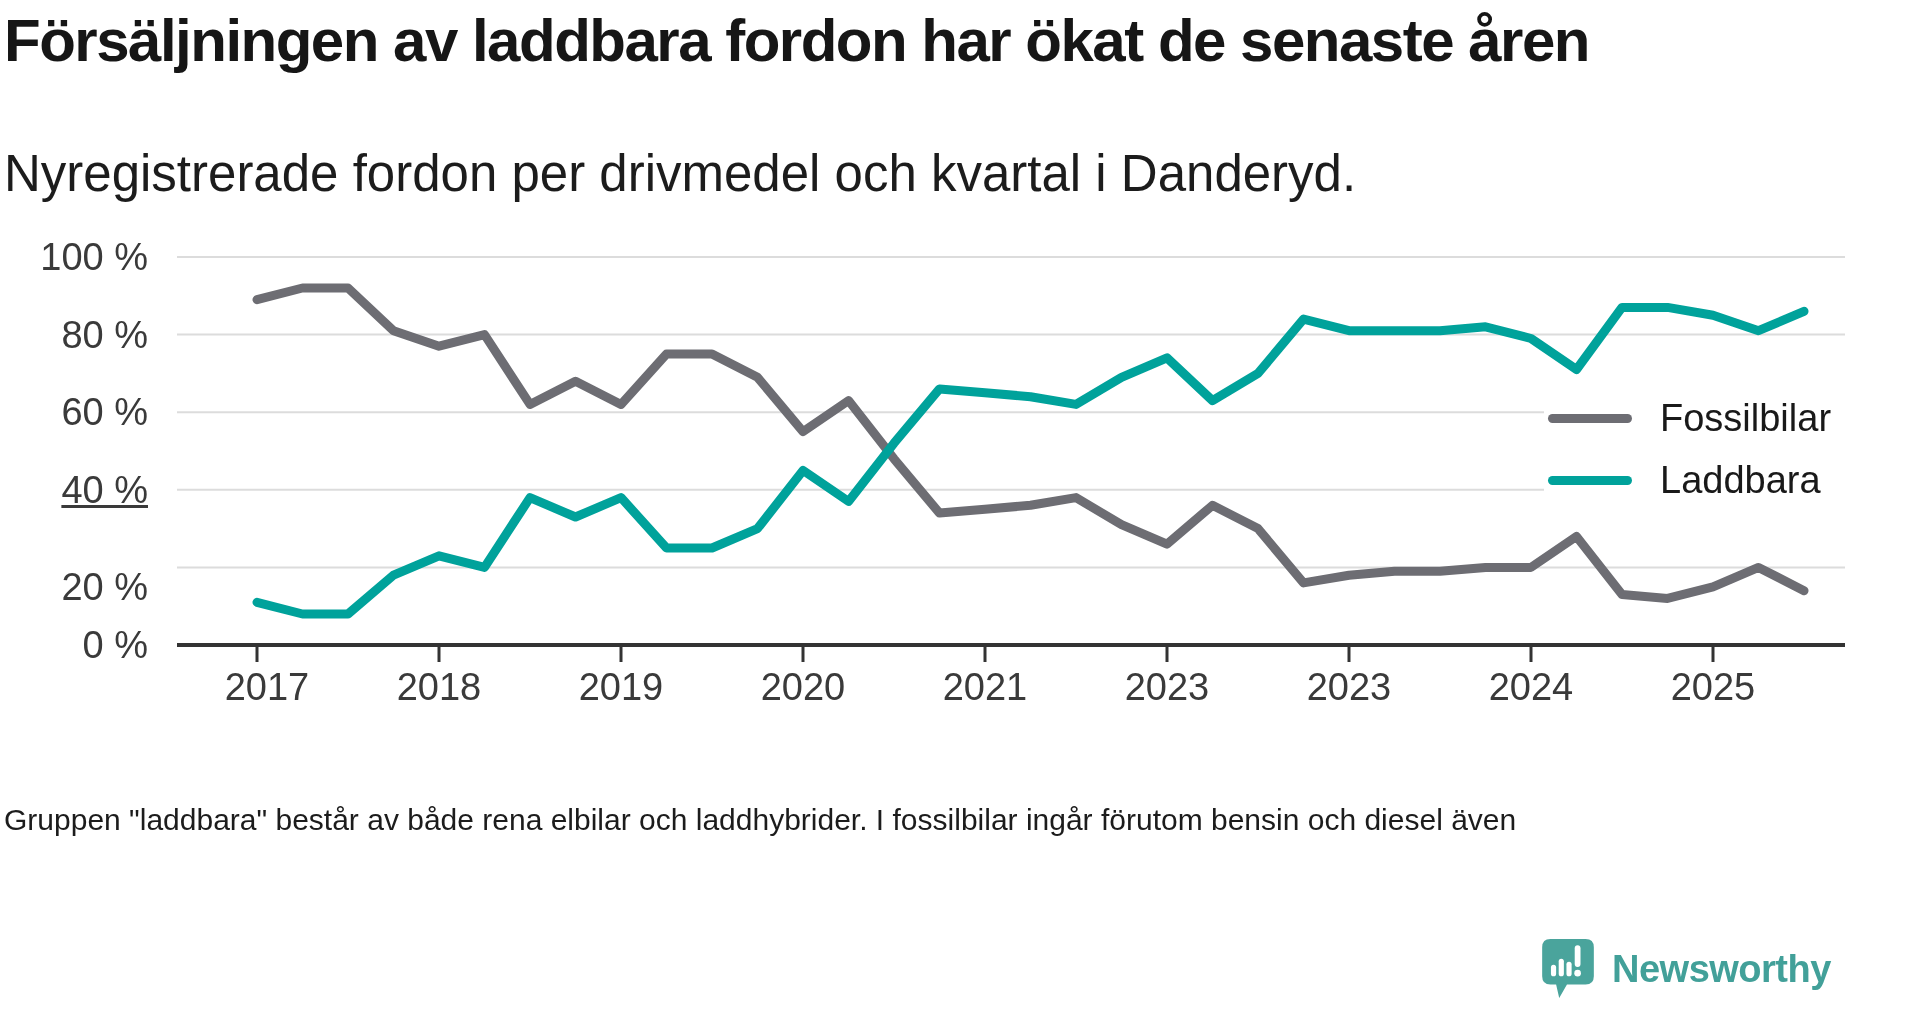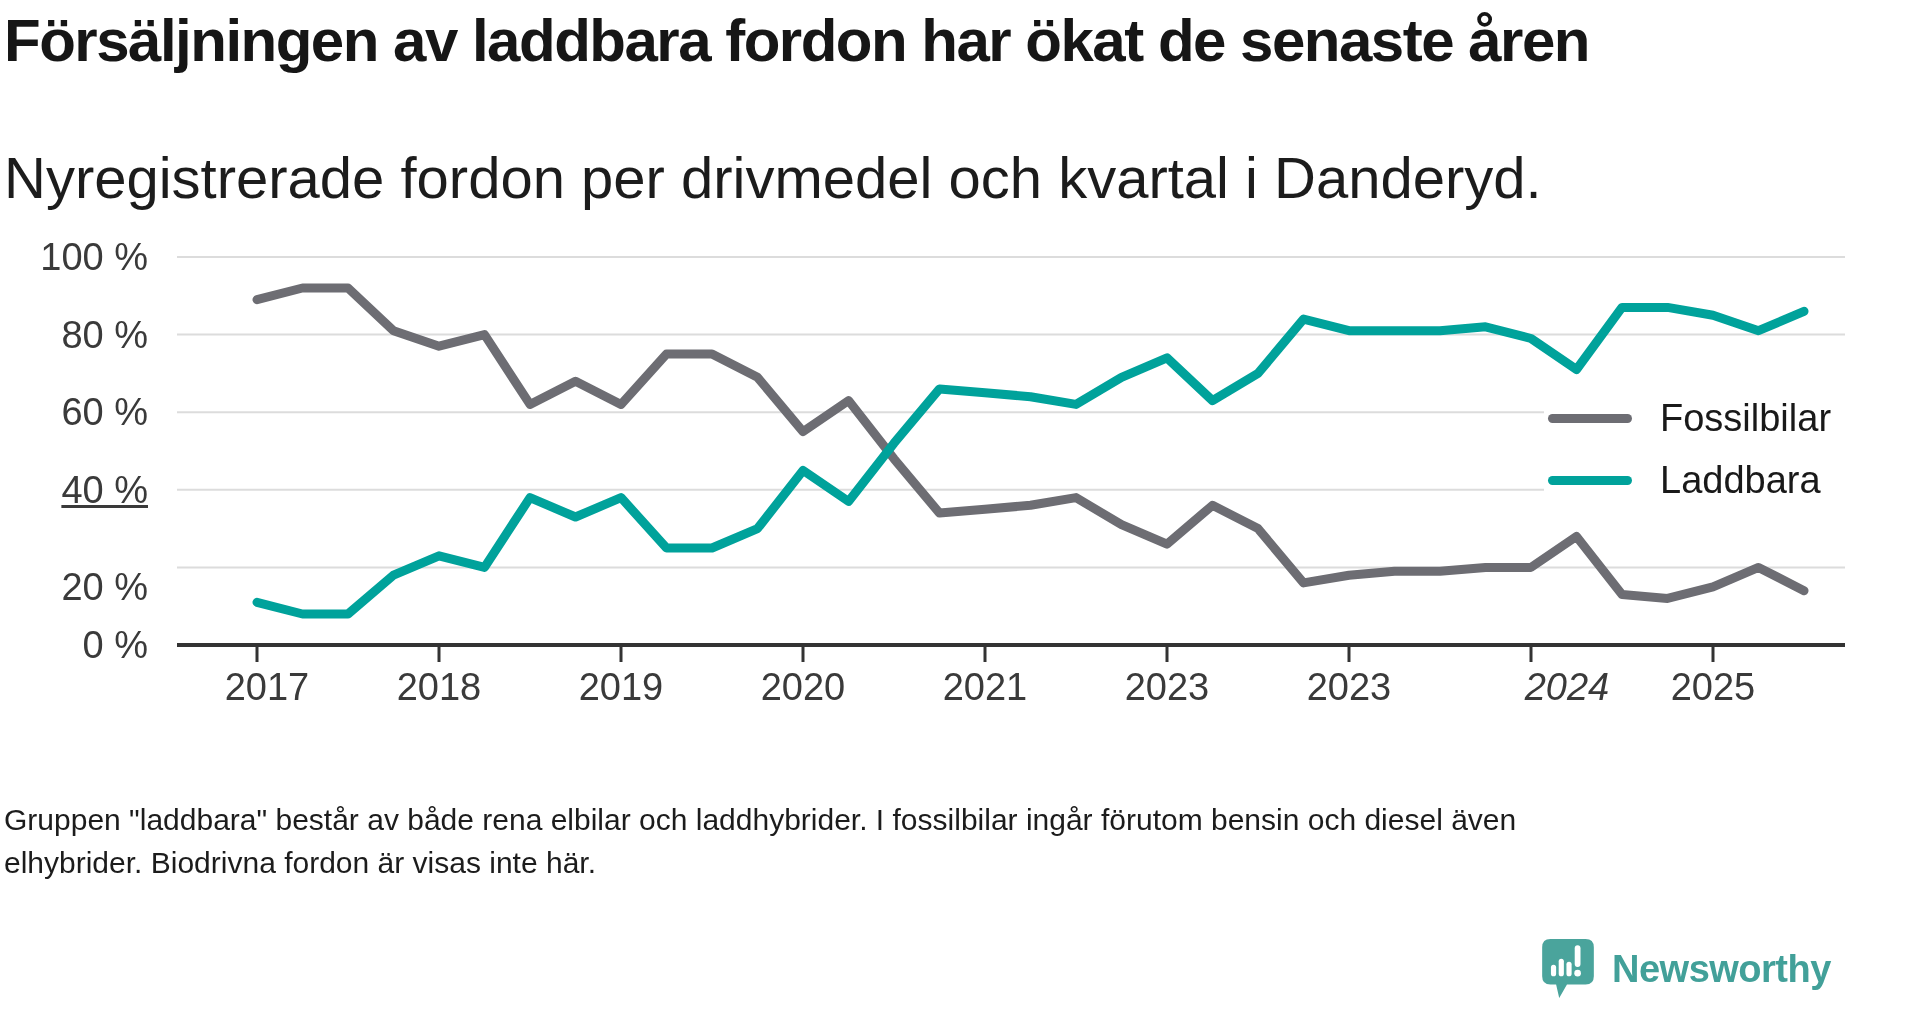--- a/index.html
+++ b/index.html
@@ -1,21 +1,21 @@
 <!DOCTYPE html>
 <html><head>
 <meta charset="utf-8">
 <style>
   html,body{margin:0;padding:0;background:#fff;}
   .page{position:relative;width:1920px;height:1010px;background:#ffffff;overflow:hidden;
         font-family:"Liberation Sans", sans-serif;color:#1a1a1a;}
   .title{position:absolute;left:4px;top:8px;width:1890px;
          font-size:60px;font-weight:700;letter-spacing:-1.5px;line-height:1.1;color:#161616;}
   .subtitle{position:absolute;left:4px;top:144px;width:1700px;
-            font-size:58px;font-weight:400;color:#1c1c1c;}
+            font-size:51px;font-weight:400;color:#1c1c1c;}
   .chart{position:absolute;left:0;top:0;width:1920px;height:1010px;}
   #plot{position:absolute;left:0;top:0;}
   .ylabel{position:absolute;left:0;width:148px;text-align:right;
           font-size:38px;color:#3a3a3a;line-height:38px;}
   .xlabel{position:absolute;width:160px;text-align:center;top:666px;
           font-size:38px;color:#3a3a3a;}
   .legend{position:absolute;left:1544px;top:394px;display:flex;flex-direction:column;row-gap:14px;}
   .legend-row{display:flex;align-items:center;background:#ffffff;height:44px;padding:2px 14px 2px 4px;}
   .legend-swatch{width:84px;height:9px;border-radius:5px;flex:0 0 auto;}
   .legend-label{margin-left:28px;font-size:38px;color:#191919;white-space:nowrap;}
@@ -61,38 +61,37 @@
         <div class="ylabel" style="top: 238px;">100 %</div>
       </div>
     <div id="xlabels">
         <div class="xlabel" style="left: 187px;">2017</div>
         <div class="xlabel" style="left: 359px;">2018</div>
         <div class="xlabel" style="left: 541px;">2019</div>
         <div class="xlabel" style="left: 723px;">2020</div>
         <div class="xlabel" style="left: 905px;">2021</div>
         <div class="xlabel" style="left: 1087px;">2023</div>
         <div class="xlabel" style="left: 1269px;">2023</div>
-        <div class="xlabel" style="left: 1487px; font-style: italic;">2024</div>
+        <div class="xlabel" style="left: 1451px;">2024</div>
         <div class="xlabel" style="left: 1633px;">2025</div>
       </div>
     <div class="legend" id="legend">
         <div class="legend-row">
           <span class="legend-swatch" style="background: rgb(109, 109, 115);"></span>
           <span class="legend-label">Fossilbilar</span>
         </div>
         <div class="legend-row">
           <span class="legend-swatch" style="background: rgb(0, 162, 155);"></span>
           <span class="legend-label">Laddbara</span>
         </div>
       </div>
   </div>
 
   <div class="footnote">
     <span>Gruppen "laddbara" består av både rena elbilar och laddhybrider. I fossilbilar ingår förutom bensin och diesel även</span><br>
-    <span>elhybrider. Biodrivna fordon är visas inte här.</span>
   </div>
 
   <div class="logo">
     <svg width="56" height="62" viewBox="0 0 54 60">
       <path id="logo-bubble" d="M10 1 H44 Q52 1 52 9 V37 Q52 45 44 45 H26 L18.5 58 L15.5 45 H10 Q2 45 2 37 V9 Q2 1 10 1 Z" fill="#4aa49c"></path>
       <rect x="10.5" y="26" width="5" height="11" rx="2.5" fill="#ffffff"></rect>
       <rect x="18" y="20" width="5" height="17" rx="2.5" fill="#ffffff"></rect>
       <rect x="25.5" y="23" width="5" height="14" rx="2.5" fill="#ffffff"></rect>
       <rect x="33.5" y="7" width="5.6" height="21" rx="2.8" fill="#ffffff"></rect>
       <circle cx="36.3" cy="34" r="3.2" fill="#ffffff"></circle>

